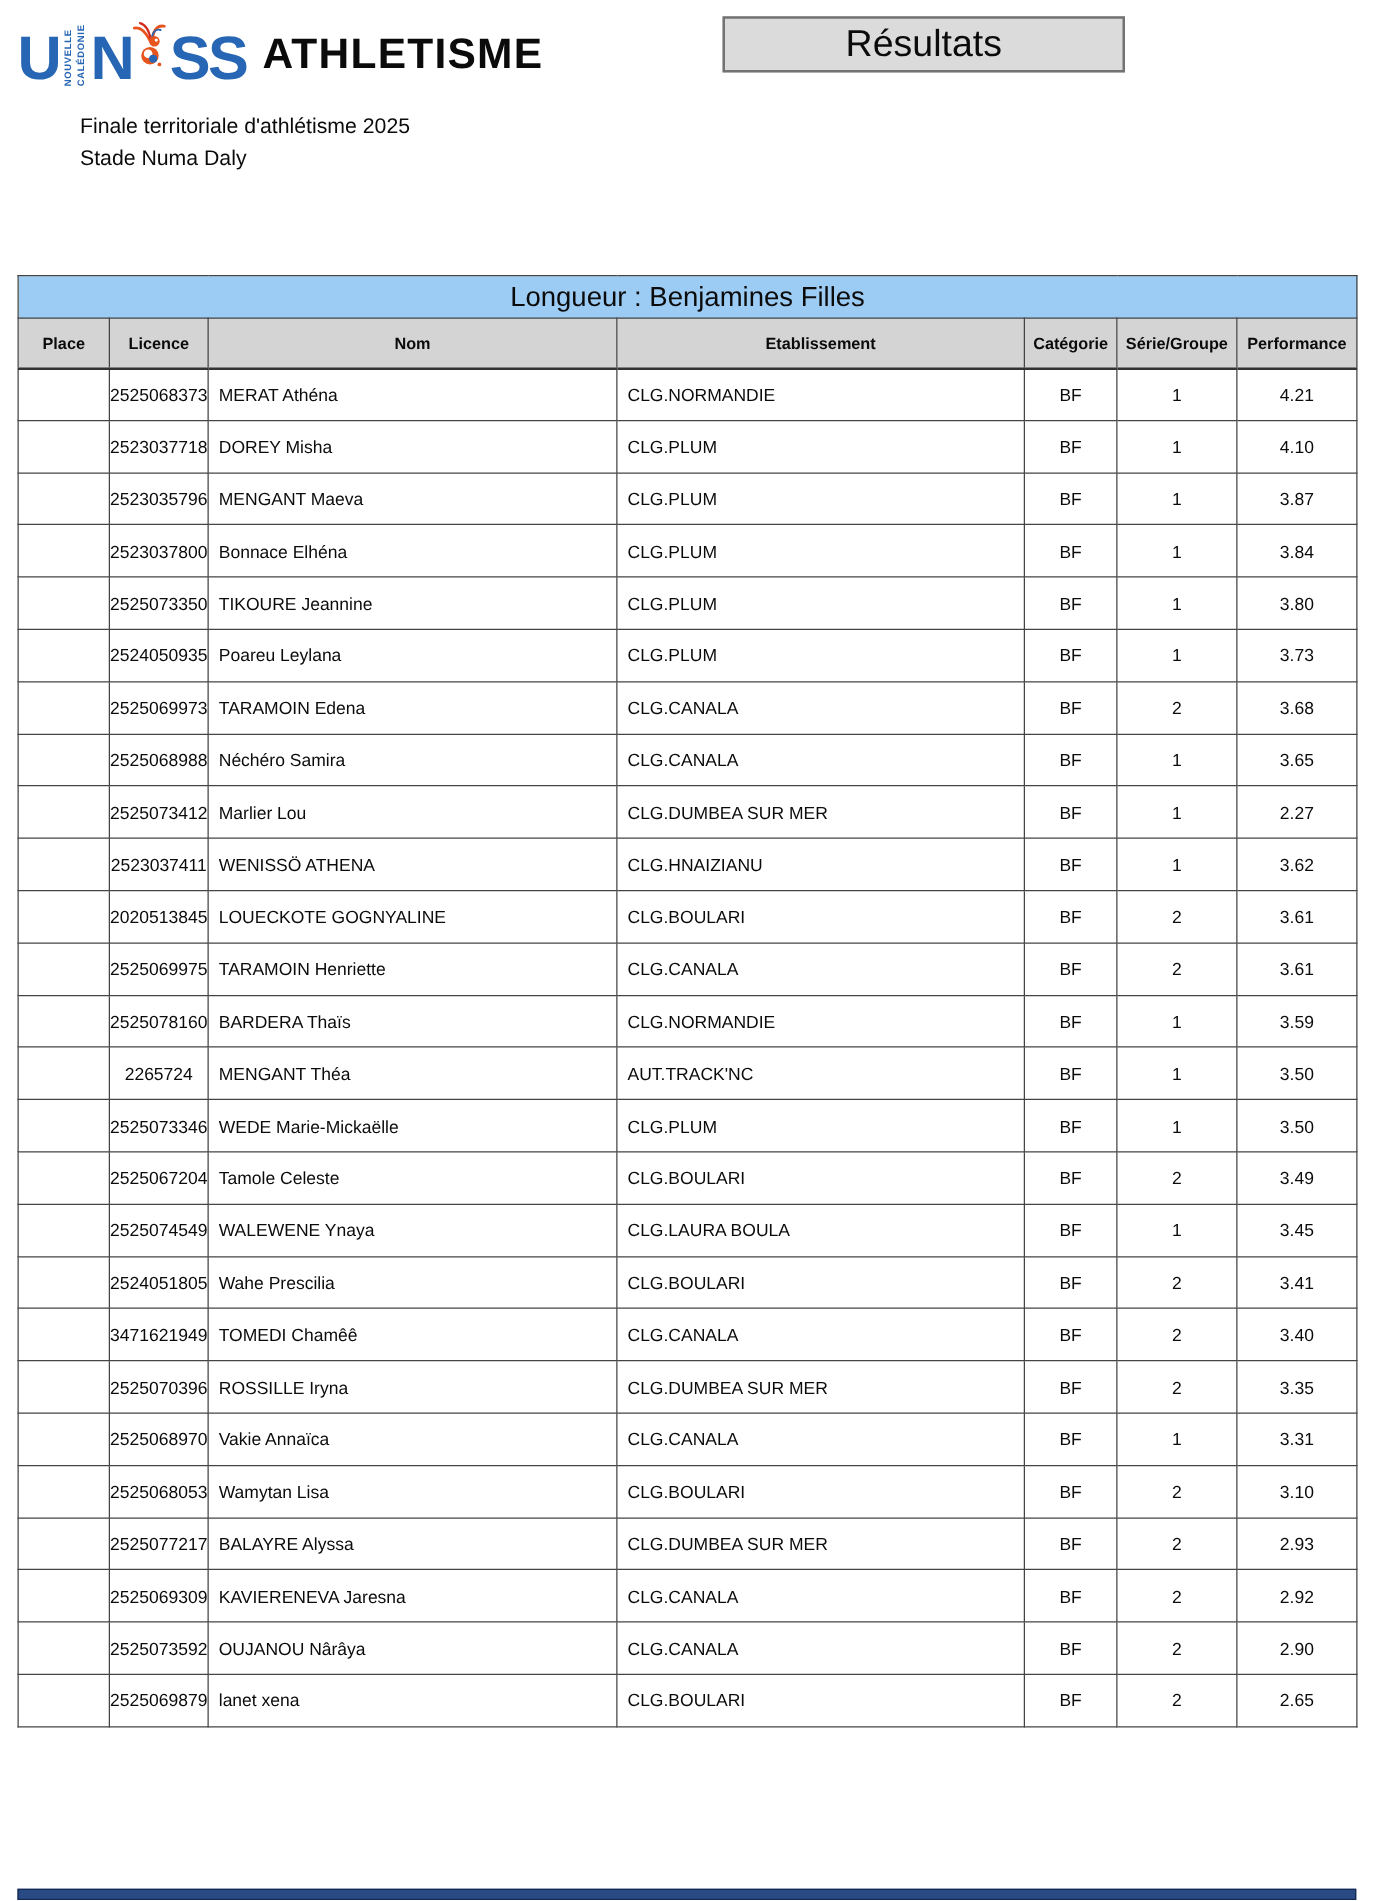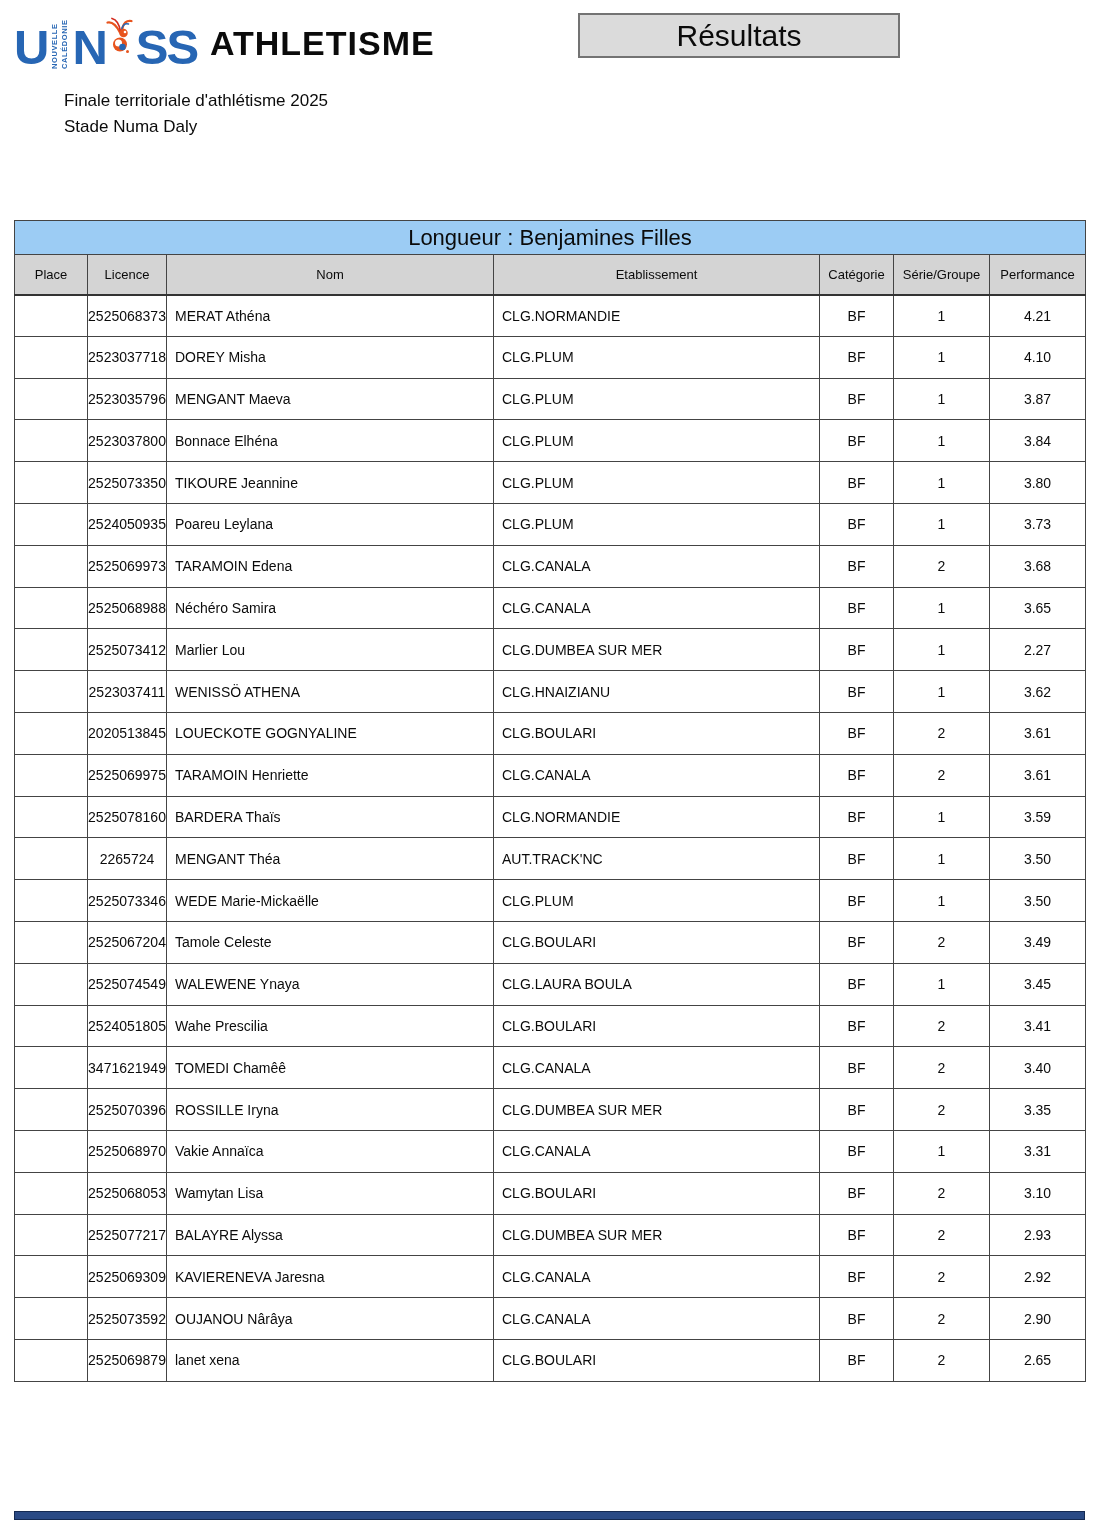--- a/index.html
+++ b/index.html
@@ -44,21 +44,21 @@
     margin-top:24px;
   }
   table.results th,table.results td{border:1px solid var(--border-dark);}
   th.title-bar{
     background:var(--title-bar-bg);height:34px;
     font-size:22px;font-weight:400;text-align:center;
     border:2px solid #1c1c1c;
   }
   tr.head-row th{
     background:var(--header-row-bg);height:40px;
-    font-size:13px;font-weight:400;text-align:center;
+    font-size:13px;font-weight:700;text-align:center;
     border-bottom:2px solid #333;
   }
   tbody td{height:41.8px;background:#fff;vertical-align:middle;}
   td.c-place{text-align:center;}
   td.c-licence{text-align:center;}
   td.c-nom,td.c-etab{text-align:left;padding-left:8px;}
   td.c-cat,td.c-serie,td.c-perf{text-align:center;}
 
   
   .next-bar{position:absolute;left:14px;top:1511px;width:1071px;height:9px;background:var(--next-bar-bg);border:1px solid #152a52;}

